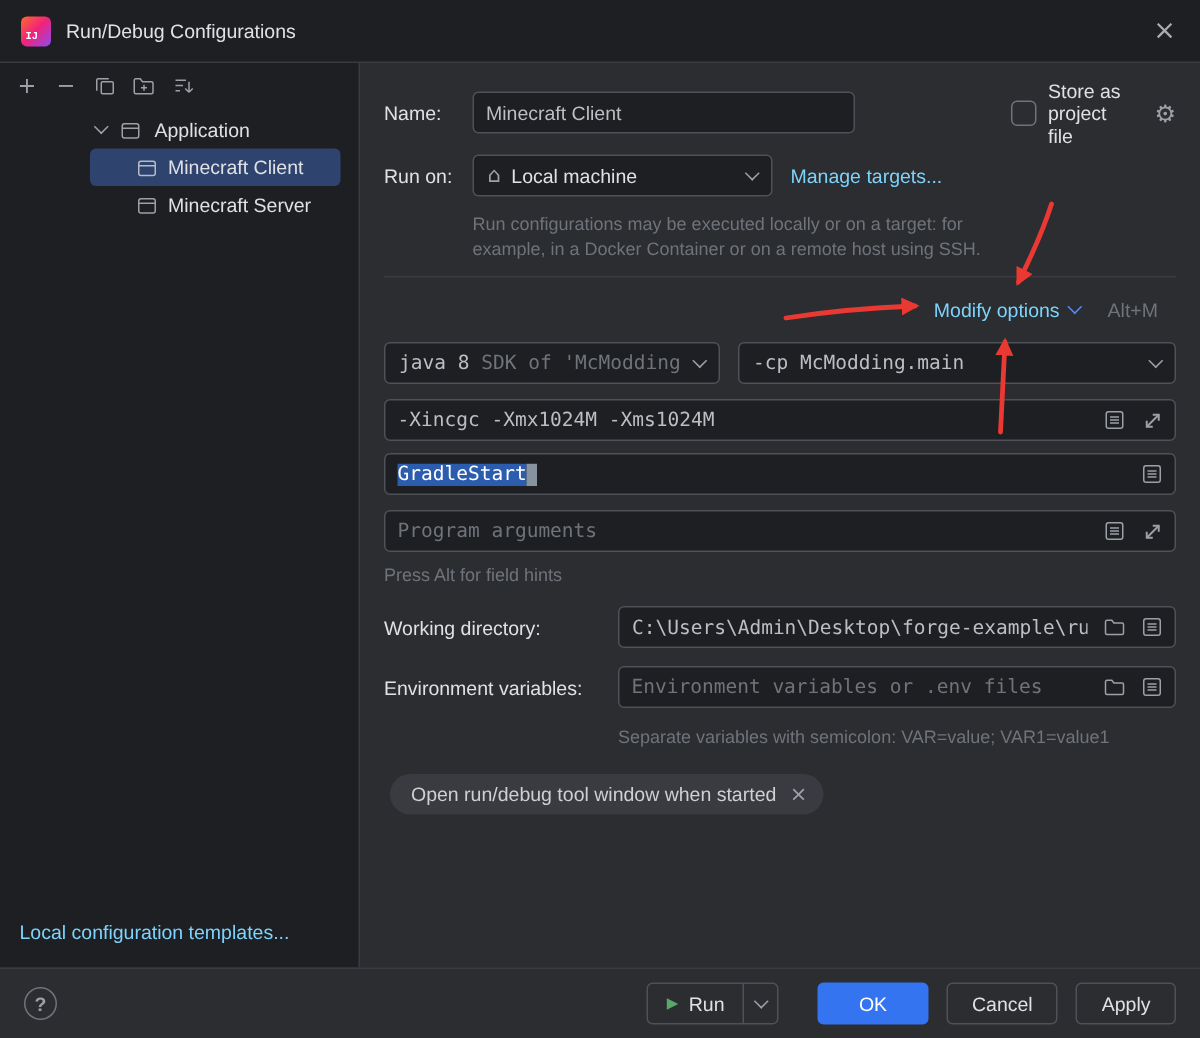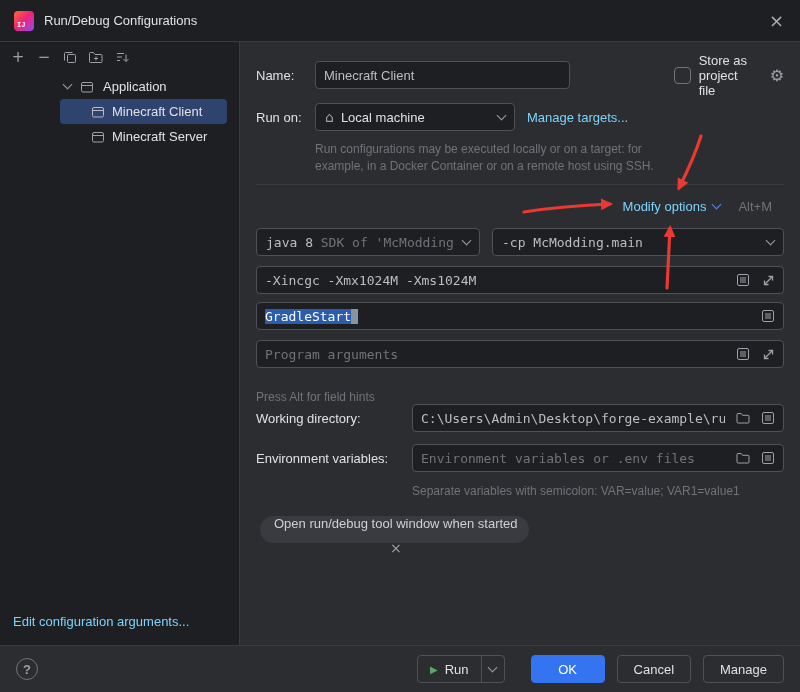--- a/index.html
+++ b/index.html
@@ -63,29 +63,29 @@
   .cp-combo { flex:1; }
   .combo-text { overflow:hidden; white-space:nowrap; color:#bcbec4; }
   .dim { color:#6f737a; }
 
   .field-row { position:absolute; left:16px; width:528px; height:28px; }
   .ficon { width:20px; height:20px; display:flex; align-items:center; justify-content:center; margin-right:5px; cursor:pointer; flex:none; }
   .field-text { flex:1; padding:0 8px; color:#bcbec4; white-space:nowrap; overflow:hidden; display:flex; align-items:center; }
   .sel { background:#2b5cad; color:#ffffff; }
   .caret-block { display:inline-block; width:7px; height:15px; background:#87939e; margin-left:0; }
 
-  .alt-hint { position:absolute; top:348px; left:16px; }
+  .alt-hint { position:absolute; top:334px; left:16px; }
 
   .row-labeled { position:absolute; left:16px; width:528px; height:28px; display:flex; align-items:center; }
   .row-labeled .label { width:156px; flex:none; }
   .row-labeled .field { flex:1; }
 
   .env-help { position:absolute; top:442px; left:172px; }
 
-  .tag { position:absolute; top:474px; left:20px; height:27px; display:inline-flex; align-items:center; gap:9px; padding:0 11px 0 14px; background:#393b40; border-radius:14px; color:#ced0d6;flex-direction:column; }
+  .tag { position:absolute; top:474px; left:20px; height:27px; display:inline-flex; align-items:center; gap:9px; padding:0 11px 0 14px; background:#393b40; border-radius:14px; color:#ced0d6; }
   .tag-x { color:#9da0a8; font-size:14px; cursor:pointer; font-family:"DejaVu Sans",sans-serif; }
 
   
   .footer { position:absolute; top:645px; left:0; width:800px; height:47px; background:#2b2d30; border-top:1px solid #393b40; display:flex; align-items:center; padding:0 16px; }
   .help-circle { width:22px; height:22px; border:1.5px solid #6f737a; border-radius:50%; color:#9da0a8; display:flex; align-items:center; justify-content:center; font-size:13px; font-weight:bold; cursor:pointer; }
   .footer-buttons { margin-left:auto; display:flex; align-items:center; gap:12px; }
   .btn { height:28px; display:flex; align-items:center; justify-content:center; border:1px solid #4e5157; border-radius:4px; background:transparent; color:#dfe1e5; padding:11px 16px; font-size:13px; cursor:pointer; }
   .btn-ok { background:#3574f0; border-color:#3574f0; color:#ffffff; min-width:74px; }
   .run-split { display:flex; align-items:stretch; height:28px; border:1px solid #4e5157; border-radius:4px; margin-right:14px; cursor:pointer; }
   .run-main { display:flex; align-items:center; gap:7px; padding:0 12px; }
@@ -151,21 +151,21 @@
         <span>Minecraft Client</span>
       </div>
       <div class="tree-item">
         <svg class="icon" width="16" height="16" viewBox="0 0 16 16" fill="none" stroke="#9da0a8">
             <rect x="2.5" y="3.5" width="11" height="9.5" rx="1.5"></rect>
             <line x1="2.5" y1="6.5" x2="13.5" y2="6.5"></line>
           </svg>
         <span>Minecraft Server</span>
       </div>
     </div>
-    <div class="edit-templates link">Edit configuration arguments...</div>
+    <div class="edit-templates link">Local configuration templates...</div>
   </div>
 
   <div class="main">
 
     <div class="row-name">
       <span class="label">Name:</span>
       <div class="field name-field">
         <input class="sans" type="text" value="Minecraft Client" style="">
       </div>
       <div class="store-group">
@@ -312,21 +312,21 @@
           <span class="run-play">▶</span>
           <span>Run</span>
         </div>
         <div class="run-divider"></div>
         <div class="run-chev">
             <span class="chev"></span>
           </div>
       </div>
       <button class="btn btn-ok">OK</button>
       <button class="btn">Cancel</button>
-      <button class="btn">Manage</button>
+      <button class="btn">Apply</button>
     </div>
   </div>
 
   <svg class="annotations" width="800" height="692" viewBox="0 0 800 692">
     <defs>
       <marker id="ah" markerWidth="13" markerHeight="13" refX="9" refY="6" orient="auto" markerUnits="userSpaceOnUse">
         <path d="M0,0 L12,6 L0,12 Z" fill="#ea3832"></path>
       </marker>
     </defs>
     <path d="M 701 136 C 695 155 687 172 679 188" fill="none" stroke="#ea3832" stroke-width="3.2" stroke-linecap="round" marker-end="url(#ah)"></path>

